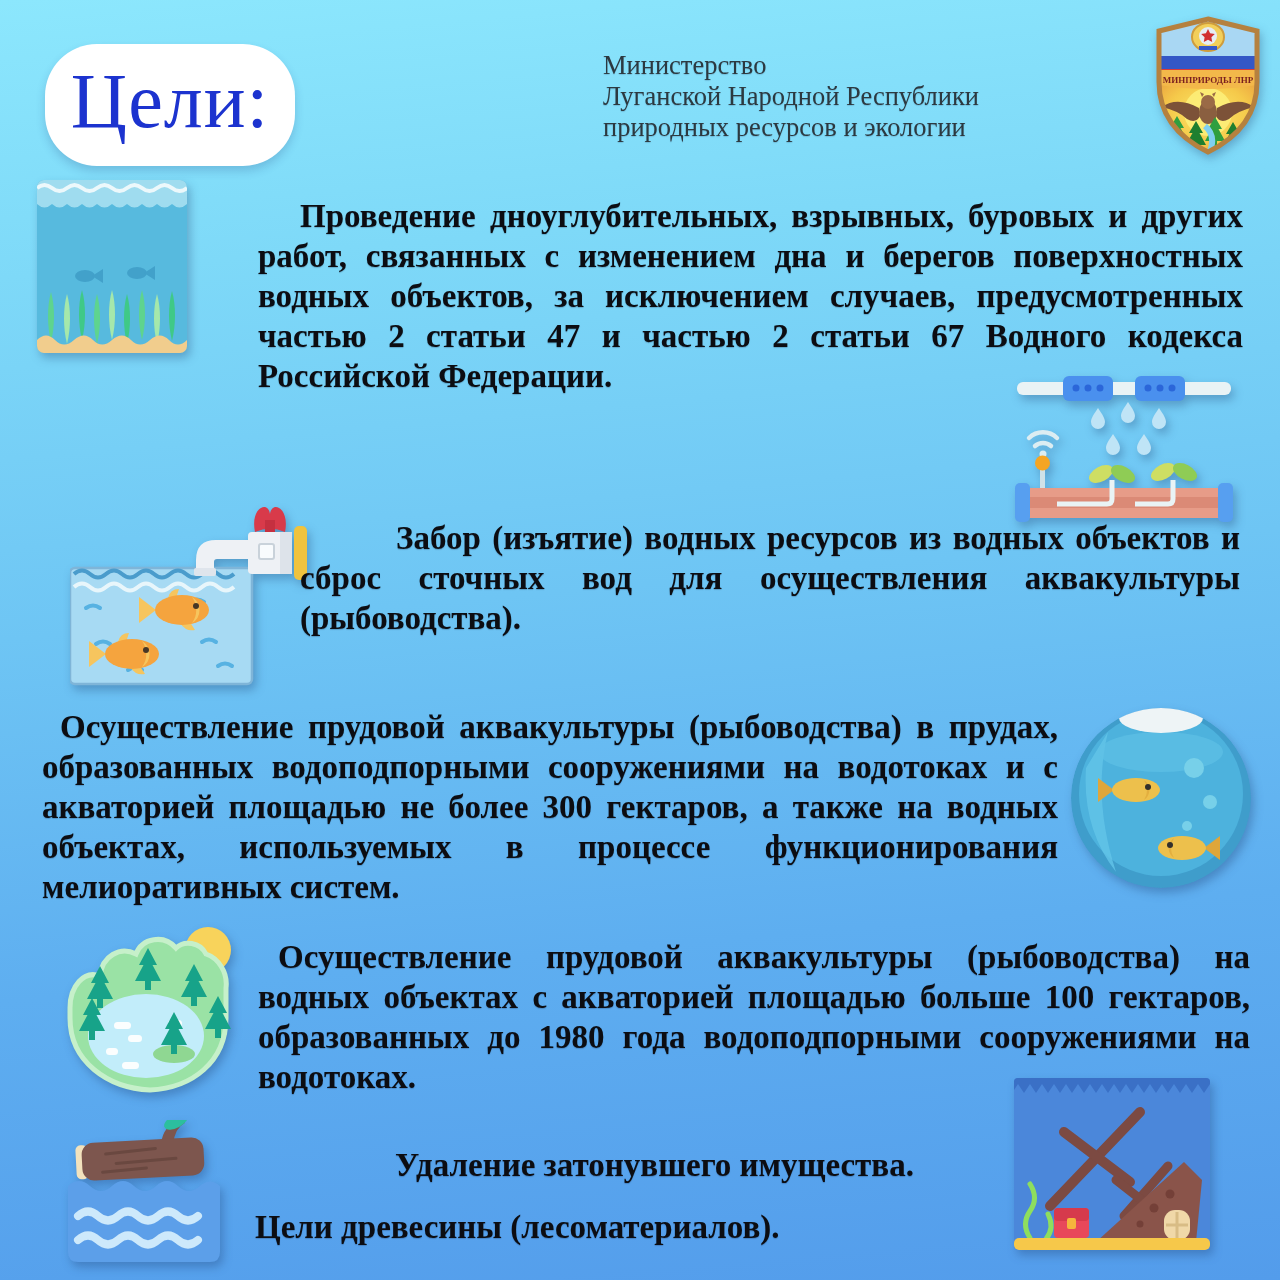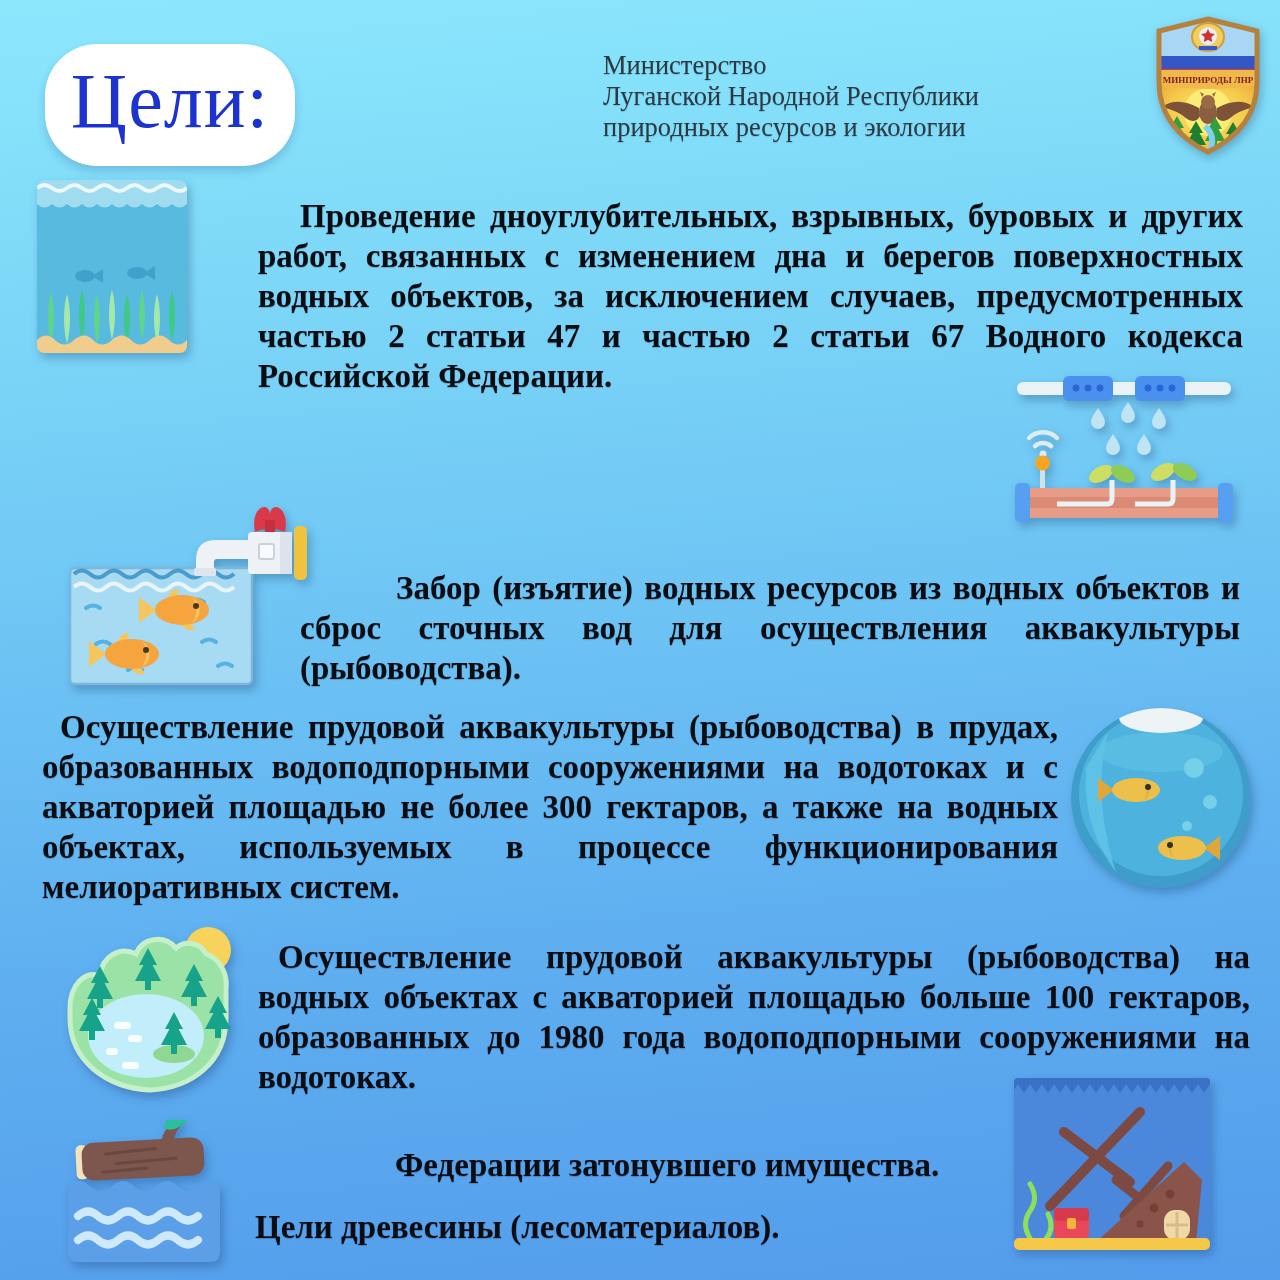--- a/index.html
+++ b/index.html
@@ -12,21 +12,21 @@
   .title-pill span{font-size:78px;line-height:78px;color:#1c33cf;letter-spacing:1px;
     transform:translateY(-4px);}
   .ministry{position:absolute;right:137px;top:50px;width:540px;text-align:left;
     font-size:26.5px;line-height:31px;color:#2c3940;text-shadow:0 1px 1px rgba(20,40,80,.18);}
   .para{position:absolute;text-align:justify;font-weight:700;color:#0c0d12;
     font-size:33px;line-height:40px;text-shadow:0 1px 1px rgba(10,20,50,.22);}
   .line{position:absolute;white-space:nowrap;font-weight:700;color:#0c0d12;
     font-size:33px;line-height:40px;text-shadow:0 1px 1px rgba(10,20,50,.22);}
   .p1{left:258px;top:172px;width:985px;text-indent:42px;margin-top:24px;}
   .p2{left:64px;top:418px;width:938px;text-indent:80px;}
-  .p3{left:300px;top:568px;width:940px;text-indent:96px;}
+  .p3{left:300px;top:518px;width:940px;text-indent:96px;}
   .p4{left:42px;top:707px;width:1016px;text-indent:18px;}
   .p5{left:258px;top:937px;width:992px;text-indent:20px;}
   .p6{left:395px;top:1145px;}
   .p7{left:255px;top:1207px;}
   .icon{position:absolute;filter:drop-shadow(3px 5px 5px rgba(20,45,95,.30));}
   .emblem{position:absolute;left:1149px;top:16px;filter:drop-shadow(2px 4px 5px rgba(20,45,95,.30));}
 </style>
 </head>
 <body>
 
@@ -267,21 +267,21 @@
       <use href="#pfir" x="92" y="52"></use>
       <use href="#pfir" x="138" y="68"></use>
       <use href="#pfir" x="162" y="100" transform=""></use>
       <use href="#pfir" x="36" y="102"></use>
       <use href="#pfir" x="118" y="116"></use>
     </g>
   </svg>
 
   <div class="para p5">Осуществление прудовой аквакультуры (рыбоводства) на водных объектах с акваторией площадью больше 100 гектаров, образованных до 1980 года водоподпорными сооружениями на водотоках.</div>
 
-  <div class="line p6">Федерации затонувшего имущества.</div>
+  <div class="line p6">Удаление затонувшего имущества.</div>
 
   <svg class="icon" style="left:64px;top:1120px" width="176" height="146" viewBox="0 0 176 146">
     <g transform="rotate(-3 80 40)">
       <path d="M98,24 q3,-17 18,-21 q5,-1 7,2 q-11,5 -13,21 Z" fill="#7d564e"></path>
       <ellipse cx="114" cy="3" rx="13" ry="6.5" transform="rotate(-25 114 3)" fill="#2cbf9e"></ellipse>
       <rect x="12" y="22" width="12" height="34" rx="5" fill="#f2e2bd"></rect>
       <rect x="18" y="20" width="122" height="38" rx="12" fill="#7d564e"></rect>
       <g stroke="#6a4840" stroke-width="3" stroke-linecap="round">
         <line x1="42" y1="32" x2="92" y2="29"></line>
         <line x1="52" y1="42" x2="112" y2="40"></line>

